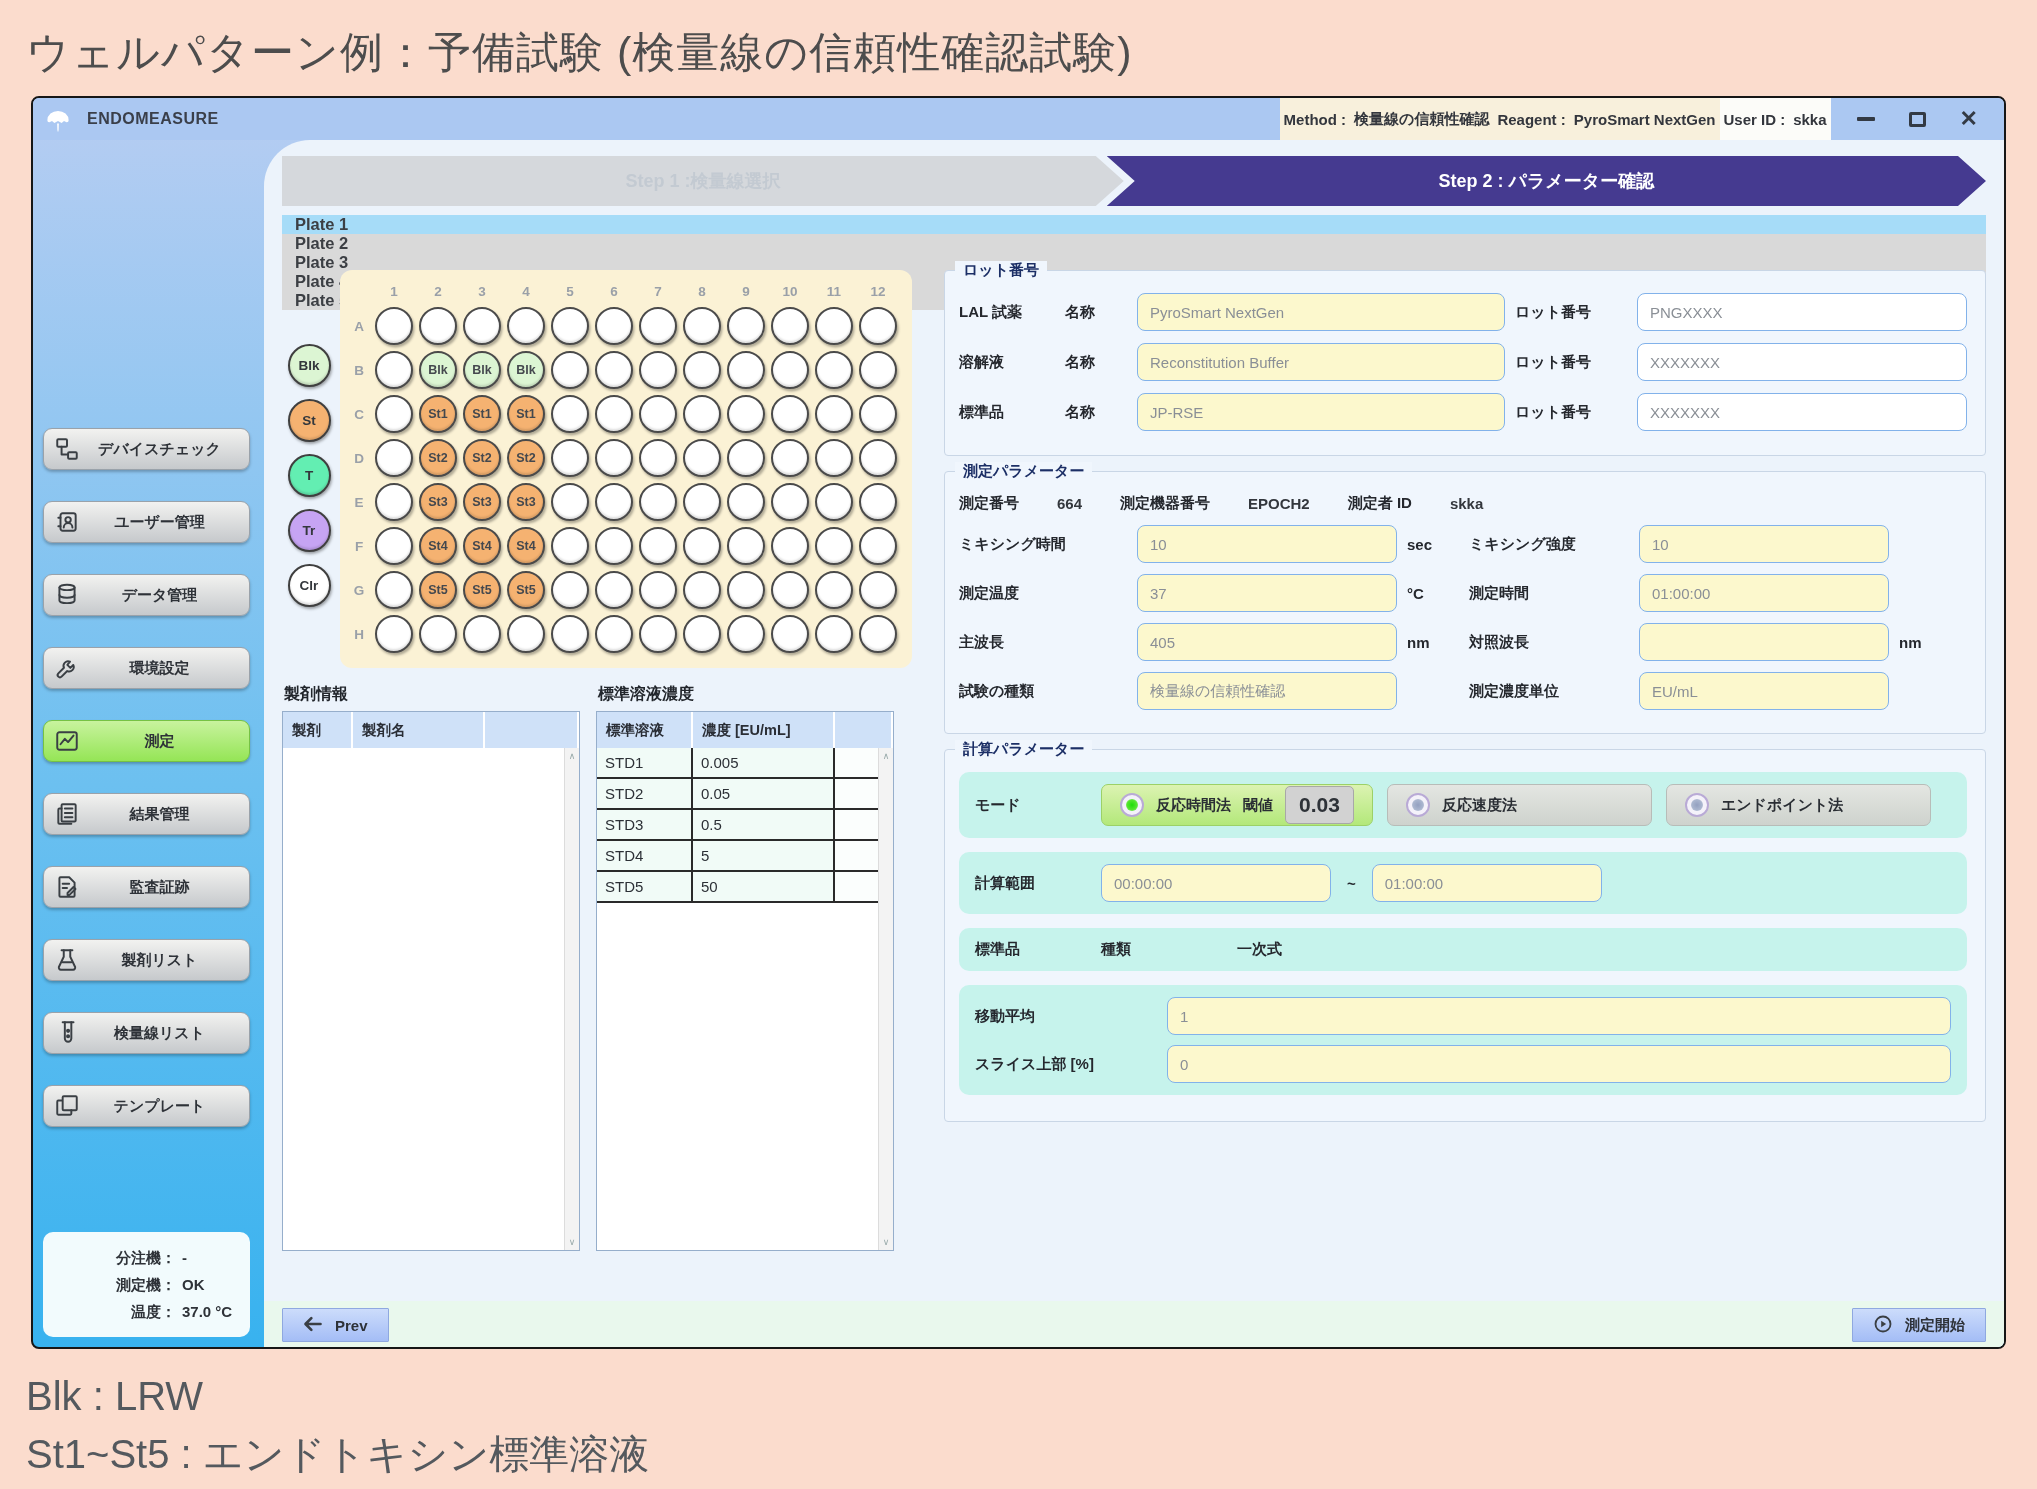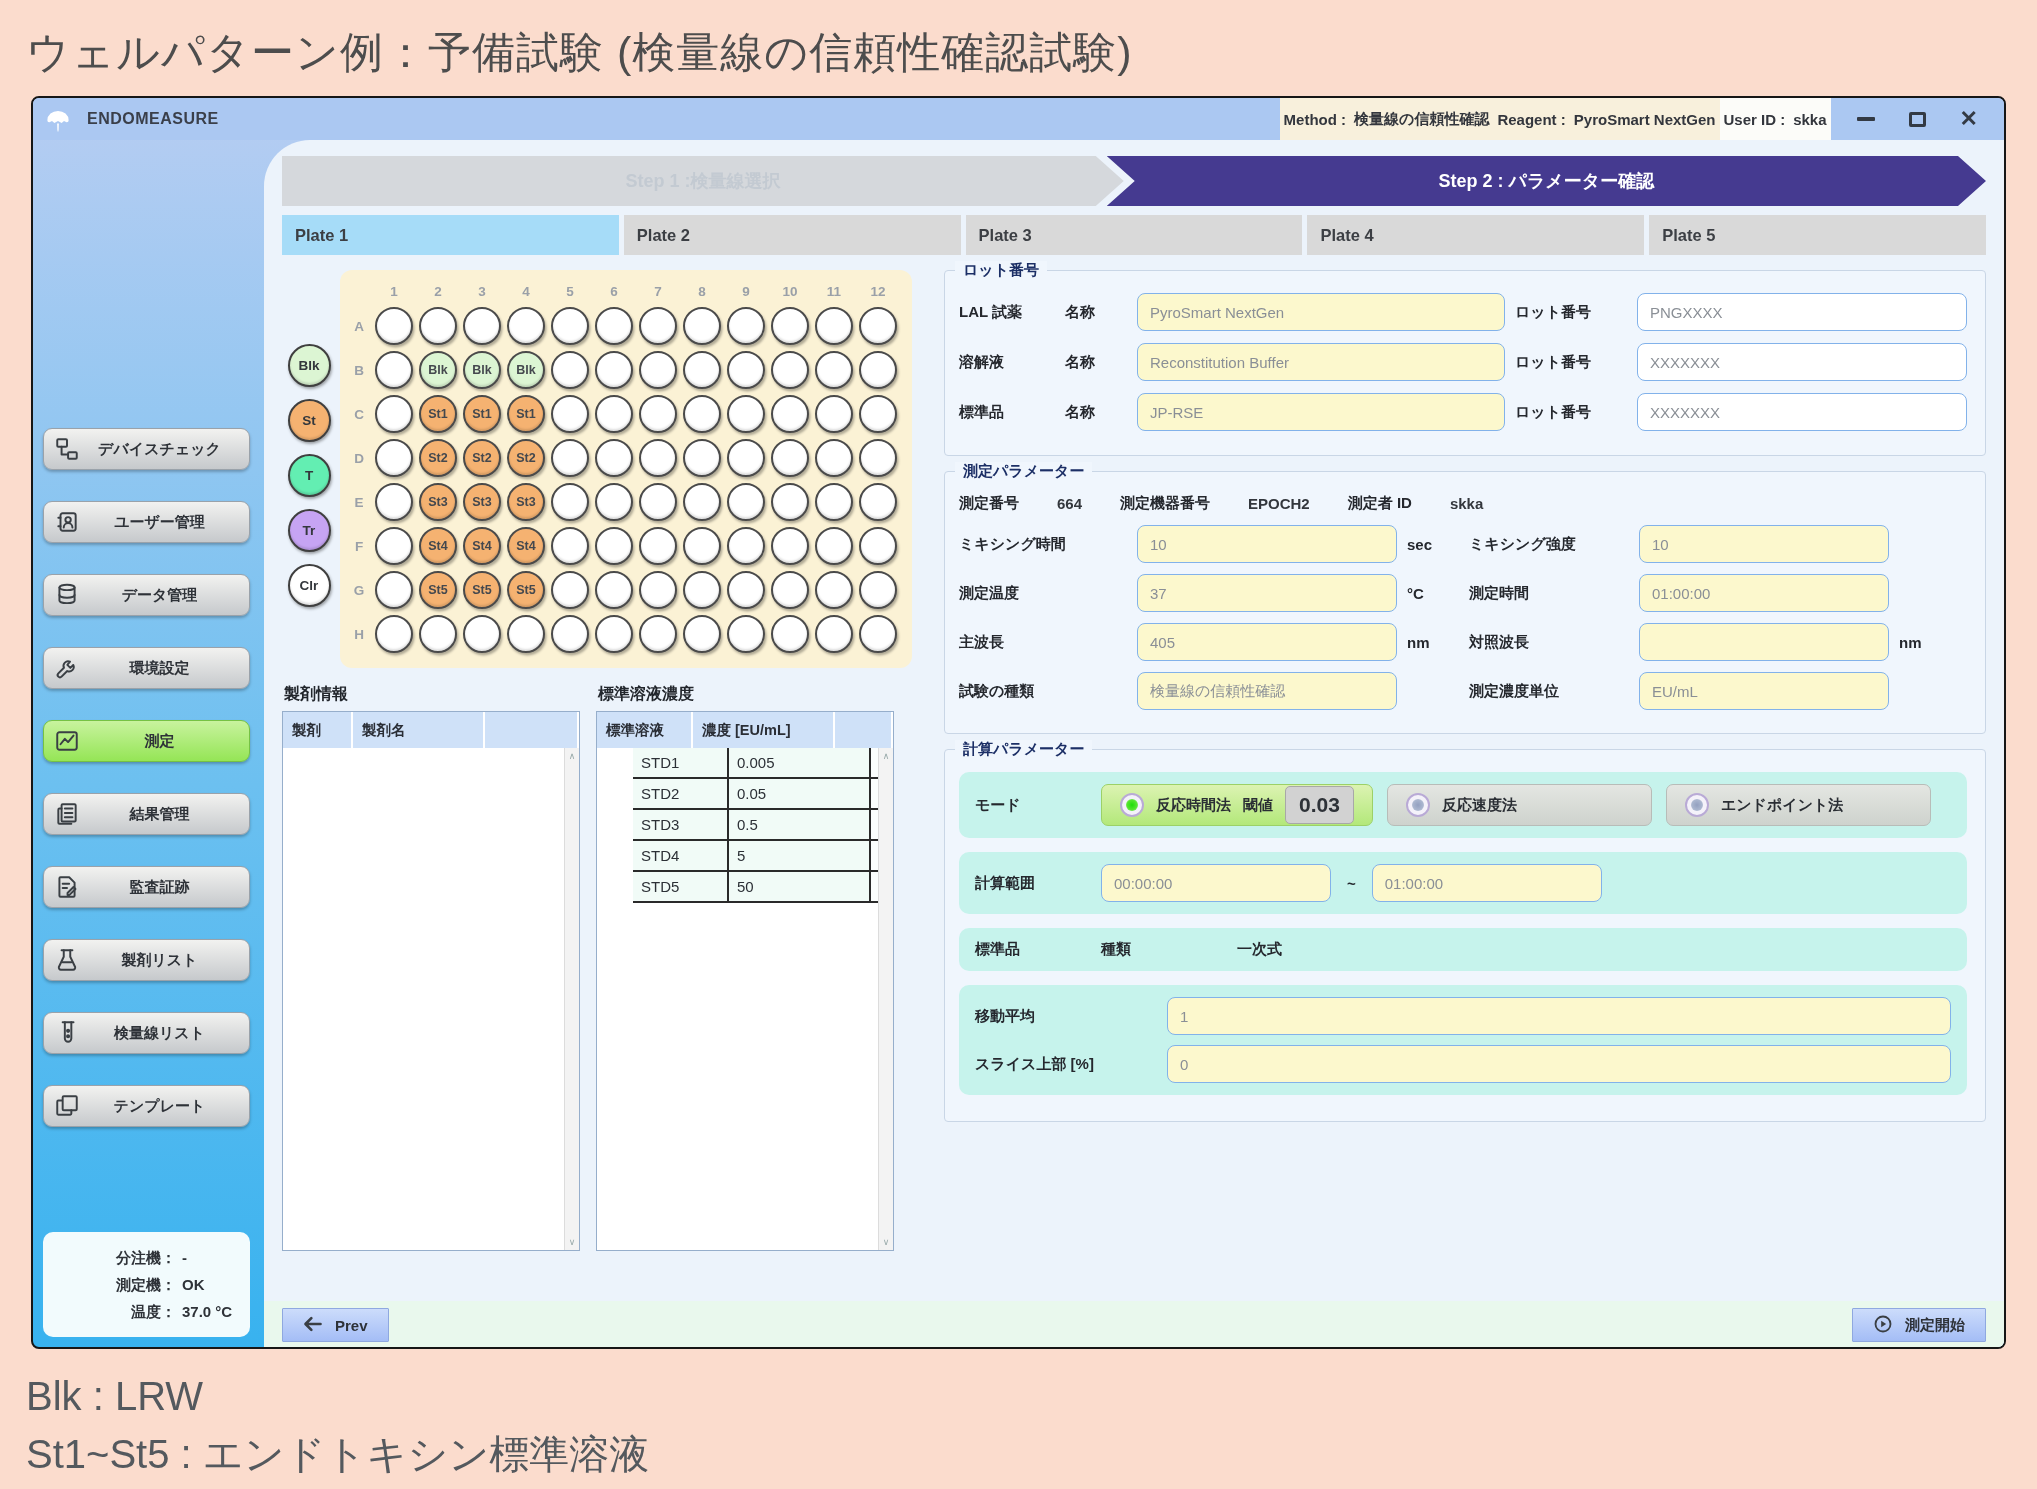--- a/index.html
+++ b/index.html
@@ -46,21 +46,21 @@
   .main { flex:1; background:#ecf3fb; border-top-left-radius:46px; padding:16px 18px 0 18px;
           display:flex; flex-direction:column; }
 
   .steps { display:flex; height:50px; }
   .step { display:flex; align-items:center; justify-content:center; font-weight:bold; font-size:18px; }
   .step1 { width:49.4%; background:#d5d8dc; color:#c3cad2;
            clip-path:polygon(0 0, calc(100% - 28px) 0, 100% 50%, calc(100% - 28px) 100%, 0 100%); }
   .step2 { width:51.6%; margin-left:-1%; background:#453a90; color:#ffffff;
            clip-path:polygon(0 0, calc(100% - 28px) 0, 100% 50%, calc(100% - 28px) 100%, 0 100%, 28px 50%); }
 
-  .tabs { display:flex; gap:5px; margin-top:9px; height:40px; }
+  .tabs { display:flex; margin-top:9px; height:40px;flex-direction:column; }
   .tab { flex:1; background:#d9d9d9; display:flex; align-items:center; padding-left:13px;
          font-weight:bold; font-size:16.5px; color:#3c3f44; }
   .tab.active { background:#a6dcf8; }
 
   .content { display:flex; gap:22px; margin-top:15px; flex:1; }
 
   
   .left-col { width:640px; flex:none; }
   .plate-zone { display:flex; }
   .legend { width:54px; flex:none; display:flex; flex-direction:column; align-items:center;
@@ -81,21 +81,21 @@
 
   .tables { display:flex; gap:16px; margin-top:16px; }
   .tbl-wrap { width:298px; }
   .tbl-title { font-weight:bold; font-size:16px; color:#22262c; margin:0 0 6px 2px; }
   .tbl { border:1px solid #96aecb; background:#fff; height:540px; position:relative;
          display:flex; flex-direction:column; }
   .tbl-head { display:grid; height:36px; align-items:center; background:#cfe1f8;
               font-weight:bold; font-size:14.5px; color:#2a2e36; }
   .tbl-head span { padding-left:9px; height:100%; display:flex; align-items:center;
                    border-right:2px solid #ffffff; }
-  .tbl-body { flex:1;padding-left:36px; }
+  .tbl-body { flex:1; }
   .std-row { display:grid; grid-template-columns:96px 142px 1fr; height:31px; }
   .std-row span { display:flex; align-items:center; padding-left:8px; font-size:15px; color:#2c3036;
                   background:#f1fbf7; border-bottom:2px solid #2a2a2a; }
   .std-row .c1 { border-right:2px solid #2a2a2a; }
   .std-row .c2 { border-right:2px solid #2a2a2a; }
   .std-row .c3 { background:#fbfefd; }
   .tbl-scroll { position:absolute; top:36px; right:0; bottom:0; width:15px; background:#f3f3f3;
                 border-left:1px solid #dcdcdc; display:flex; flex-direction:column;
                 justify-content:space-between; align-items:center; font-size:9px; color:#9aa;
                 padding:3px 0; }

